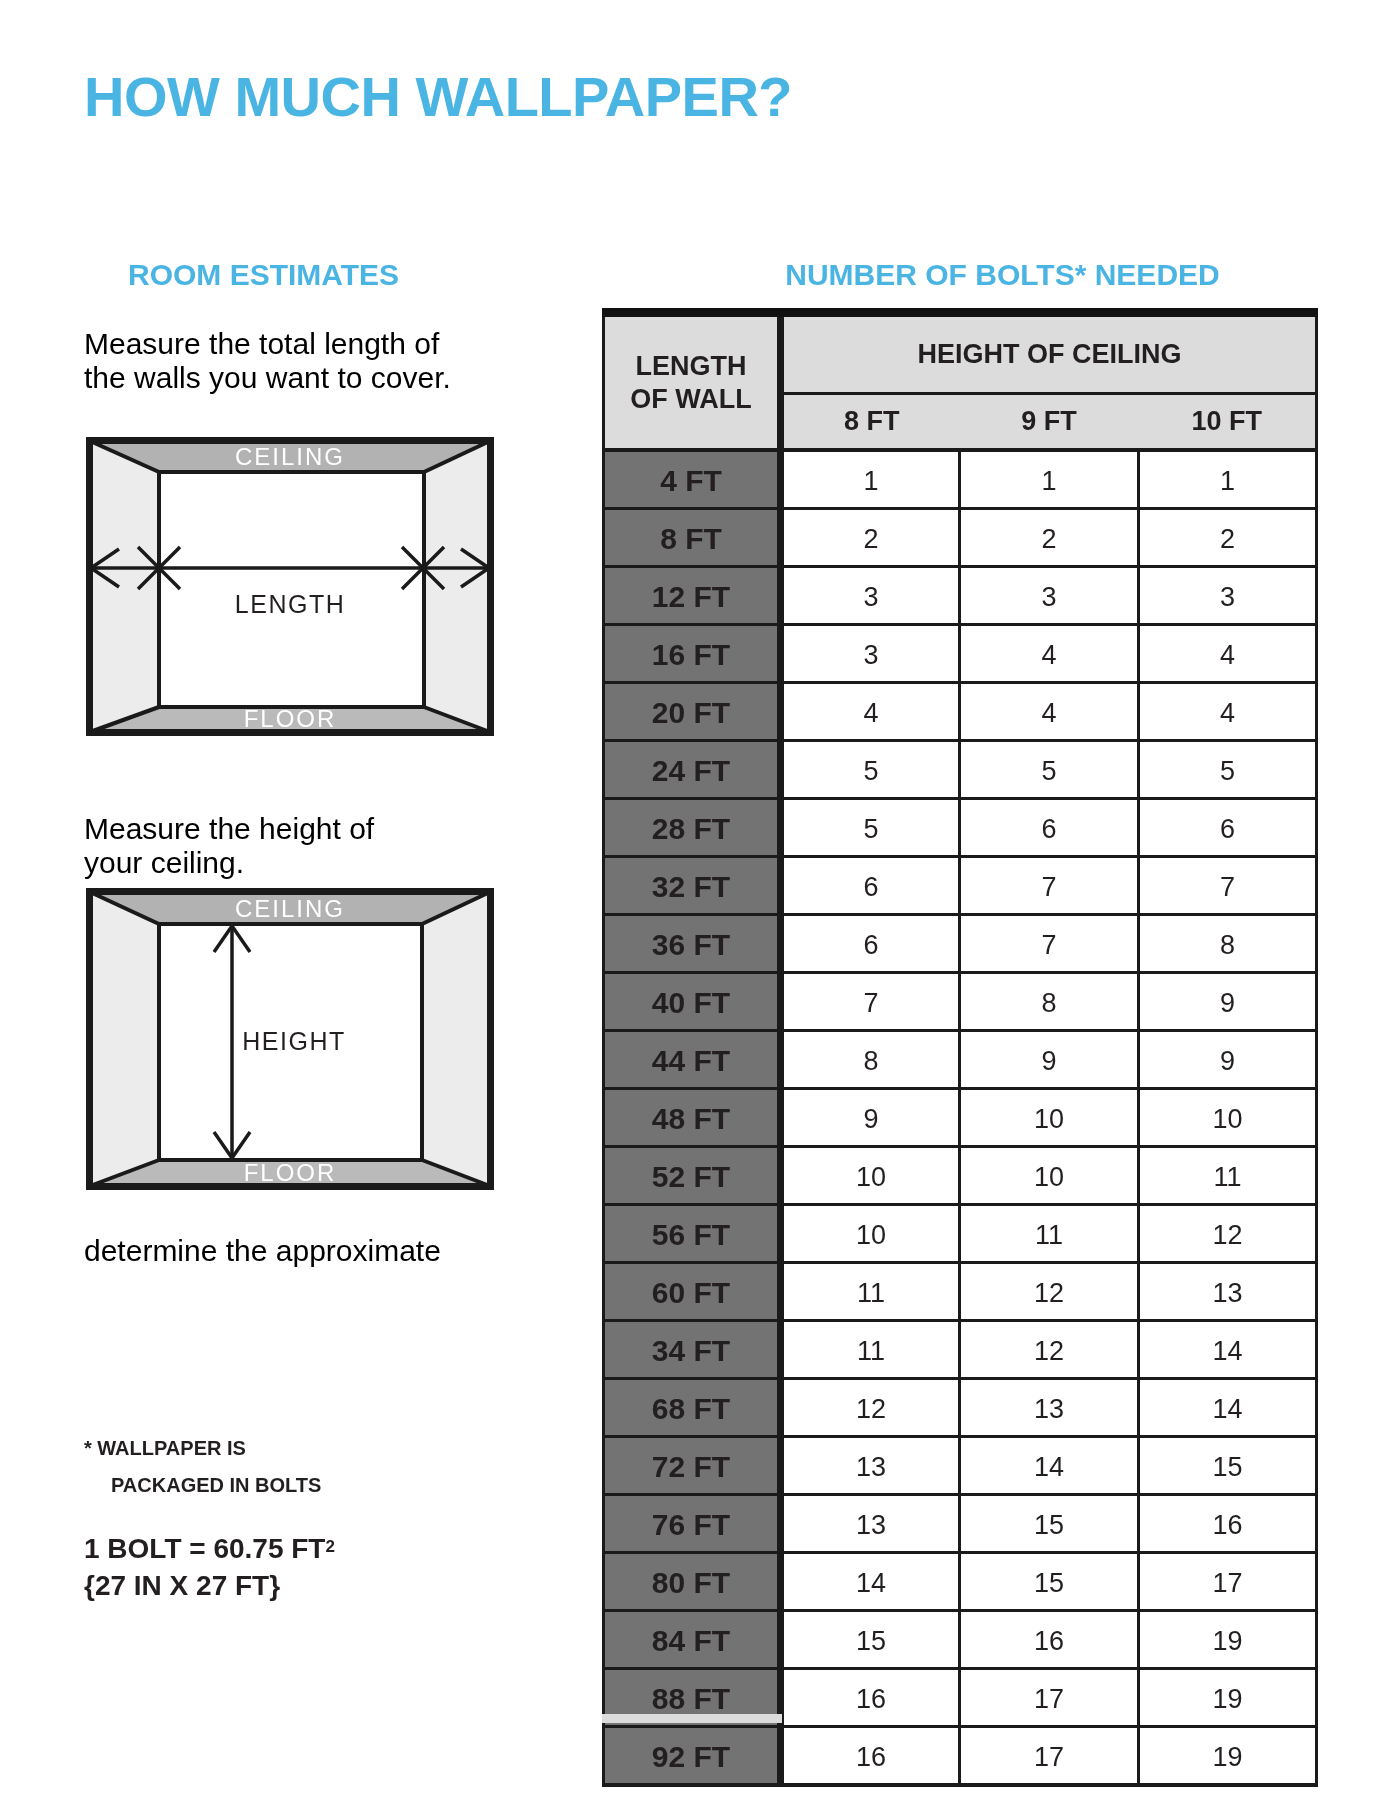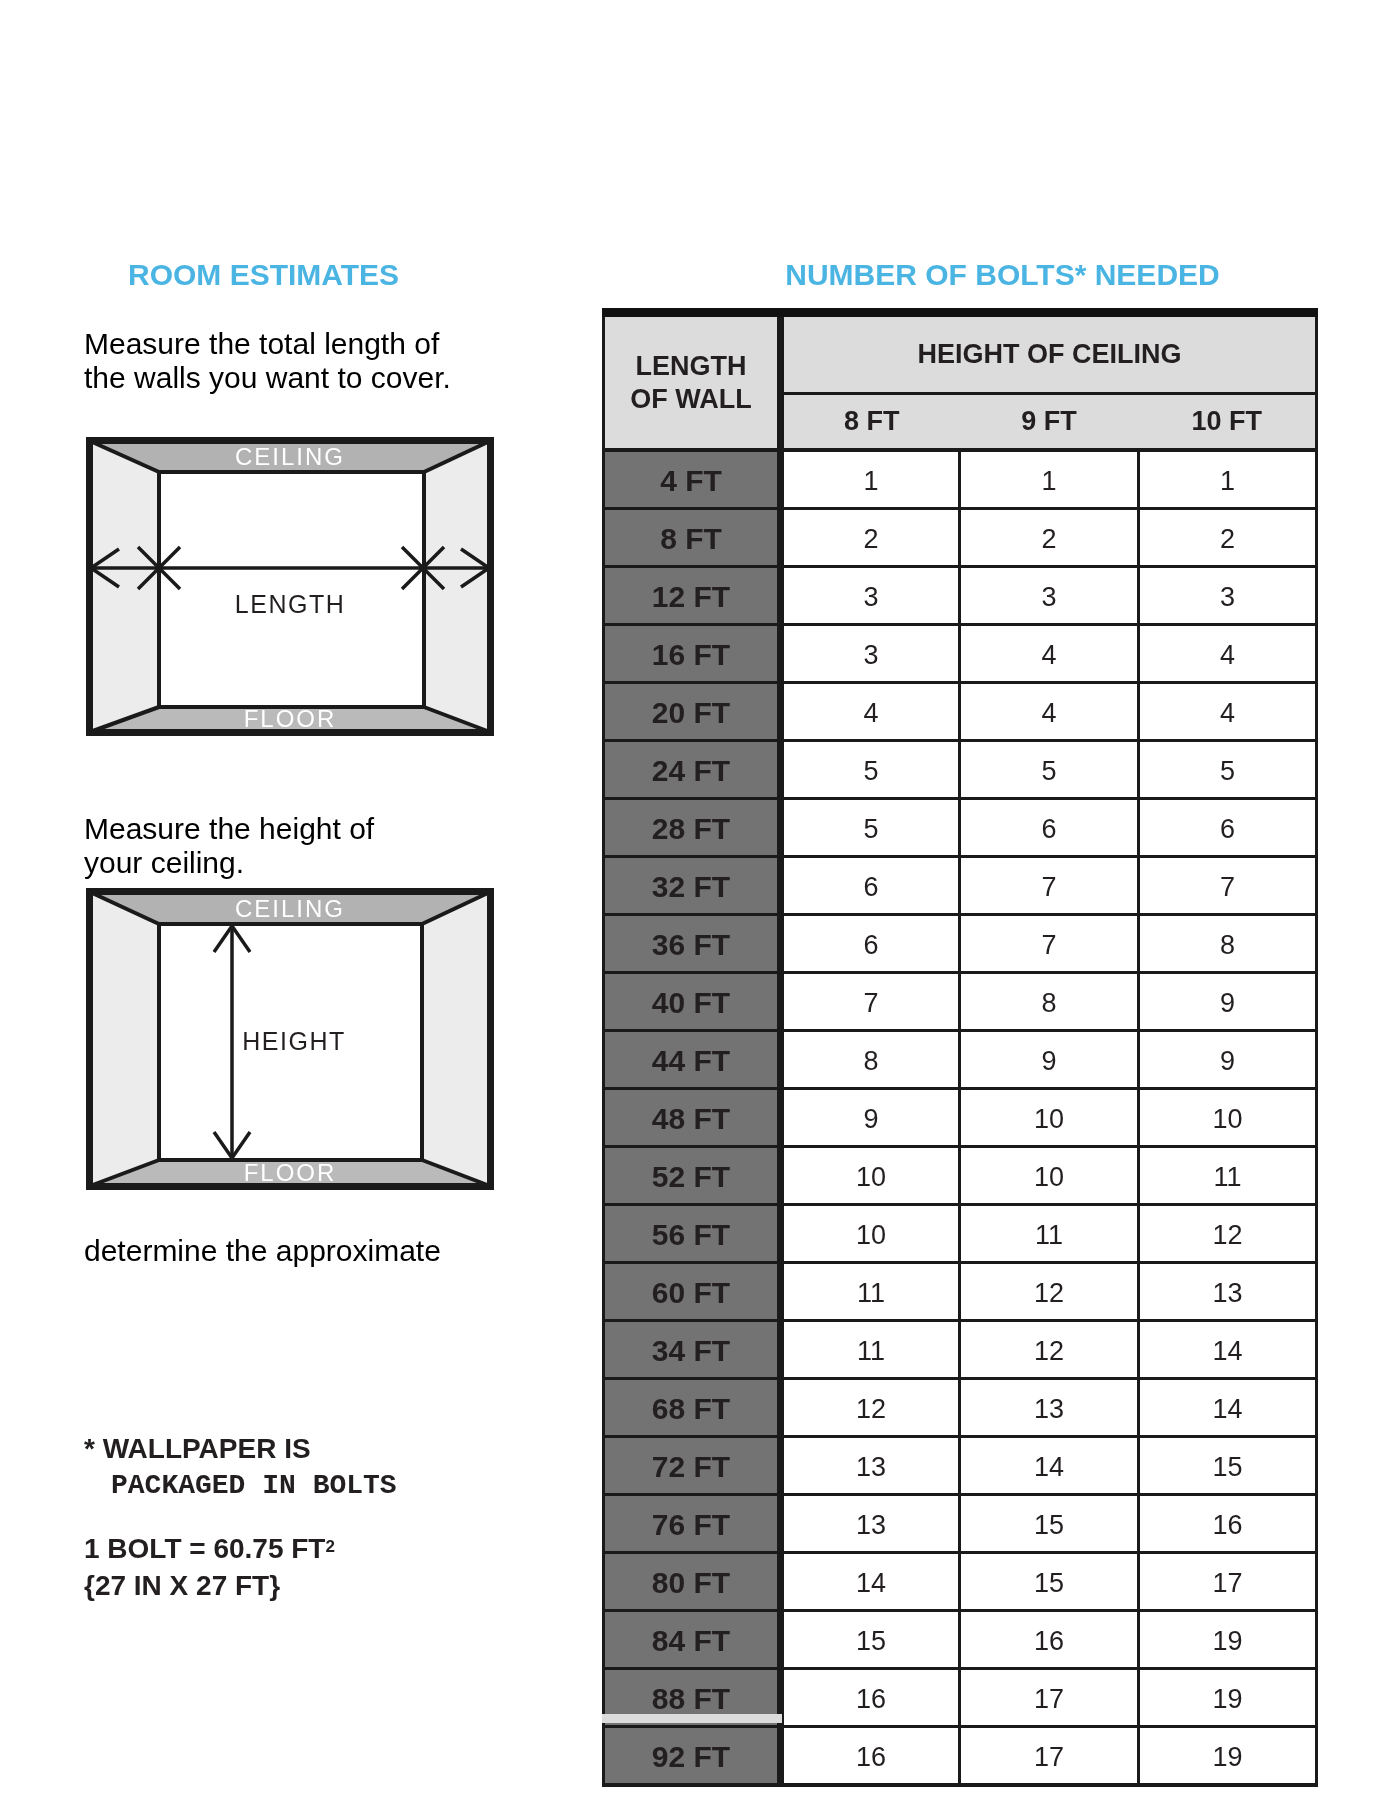--- a/index.html
+++ b/index.html
@@ -14,22 +14,22 @@
   }
   .subhead{
     font-size:30px;font-weight:bold;color:#4ab5e3;letter-spacing:0;white-space:nowrap;margin-left:44px;
   }
   #room-estimates-heading{left:84px;top:258px;}
   #bolts-heading{left:602px;top:258px;width:713px;text-align:center;}
   .body-text{font-size:30px;line-height:34px;color:#000000;}
   #para-length{left:84px;top:327px;}
   #para-height{left:84px;top:780px;margin-top:32px;}
   #para-chart{left:84px;top:1234px;}
-  .footnote{left:84px;top:1430px;font-size:28px;font-weight:bold;line-height:37px;}
-  .footnote .indent{padding-left:27px;font-family:Liberation Mono, monospace;}
+  .footnote{left:84px;top:1430px;font-size:20px;font-weight:bold;line-height:37px;}
+  .footnote .indent{padding-left:27px;}
   .bolt-spec{left:84px;top:1528px;font-size:28px;font-weight:bold;line-height:37px;}
   .bolt-spec sup{font-size:17px;vertical-align:6px;}
   .diagram{display:block;}
   #diagram-length{left:86px;top:437px;}
   #diagram-height{left:86px;top:888px;}
   svg text{font-family:"Liberation Sans","DejaVu Sans",sans-serif;}
   .room-label-light{fill:#ffffff;font-size:24px;letter-spacing:2px;}
   .room-label-dark{fill:#231f20;font-size:25px;letter-spacing:1.5px;}
 
   
@@ -61,20 +61,21 @@
     background:#ffffff;font-size:27px;font-weight:normal;
     border:3px solid #1a1a1a;height:52px;padding-top:3px;
   }
   .table-foot-strip{left:602px;top:1714px;width:180px;height:9px;background:#dcdcdc;}
 </style>
 </head>
 <body>
 
 <div class="page">
 
+  <div class="abs page-title">HOW MUCH WALLPAPER?</div>
 
   <div class="abs subhead" id="room-estimates-heading">ROOM ESTIMATES</div>
 
   <div class="abs body-text" id="para-length">
     <div>Measure the total length of</div>
     <div>the walls you want to cover.</div>
   </div>
 
   <svg class="abs diagram" id="diagram-length" width="408" height="299" viewBox="0 0 408 299">
     <polygon points="4,4 404,4 338,35 73,35" fill="#b2b2b2"></polygon>

